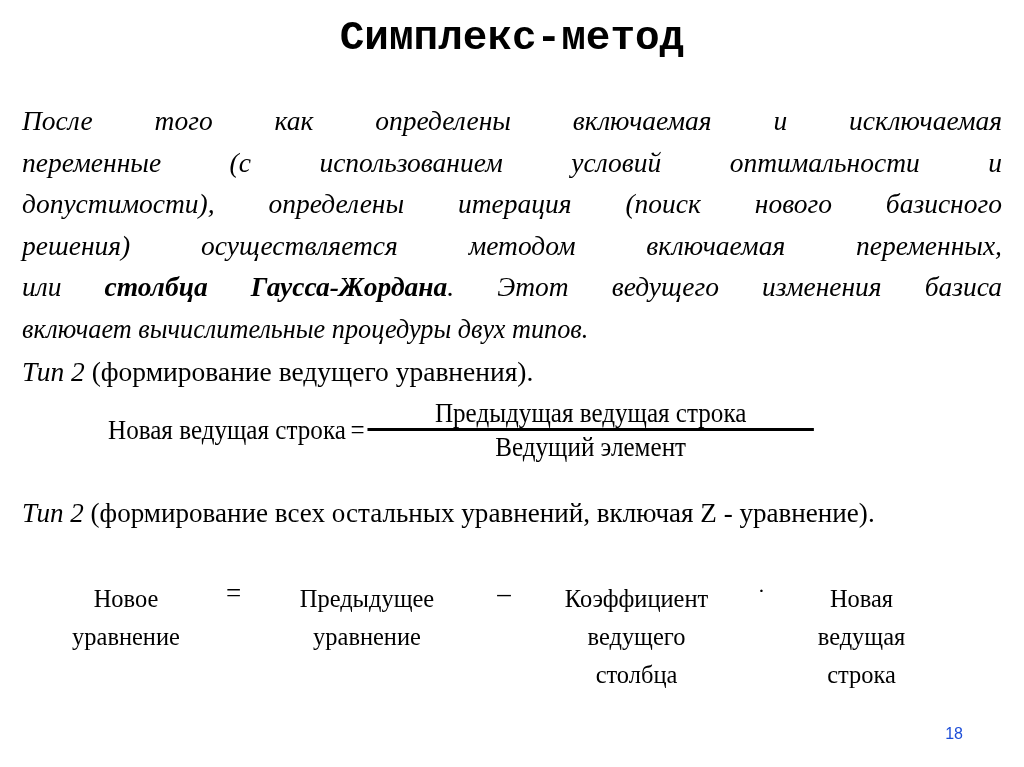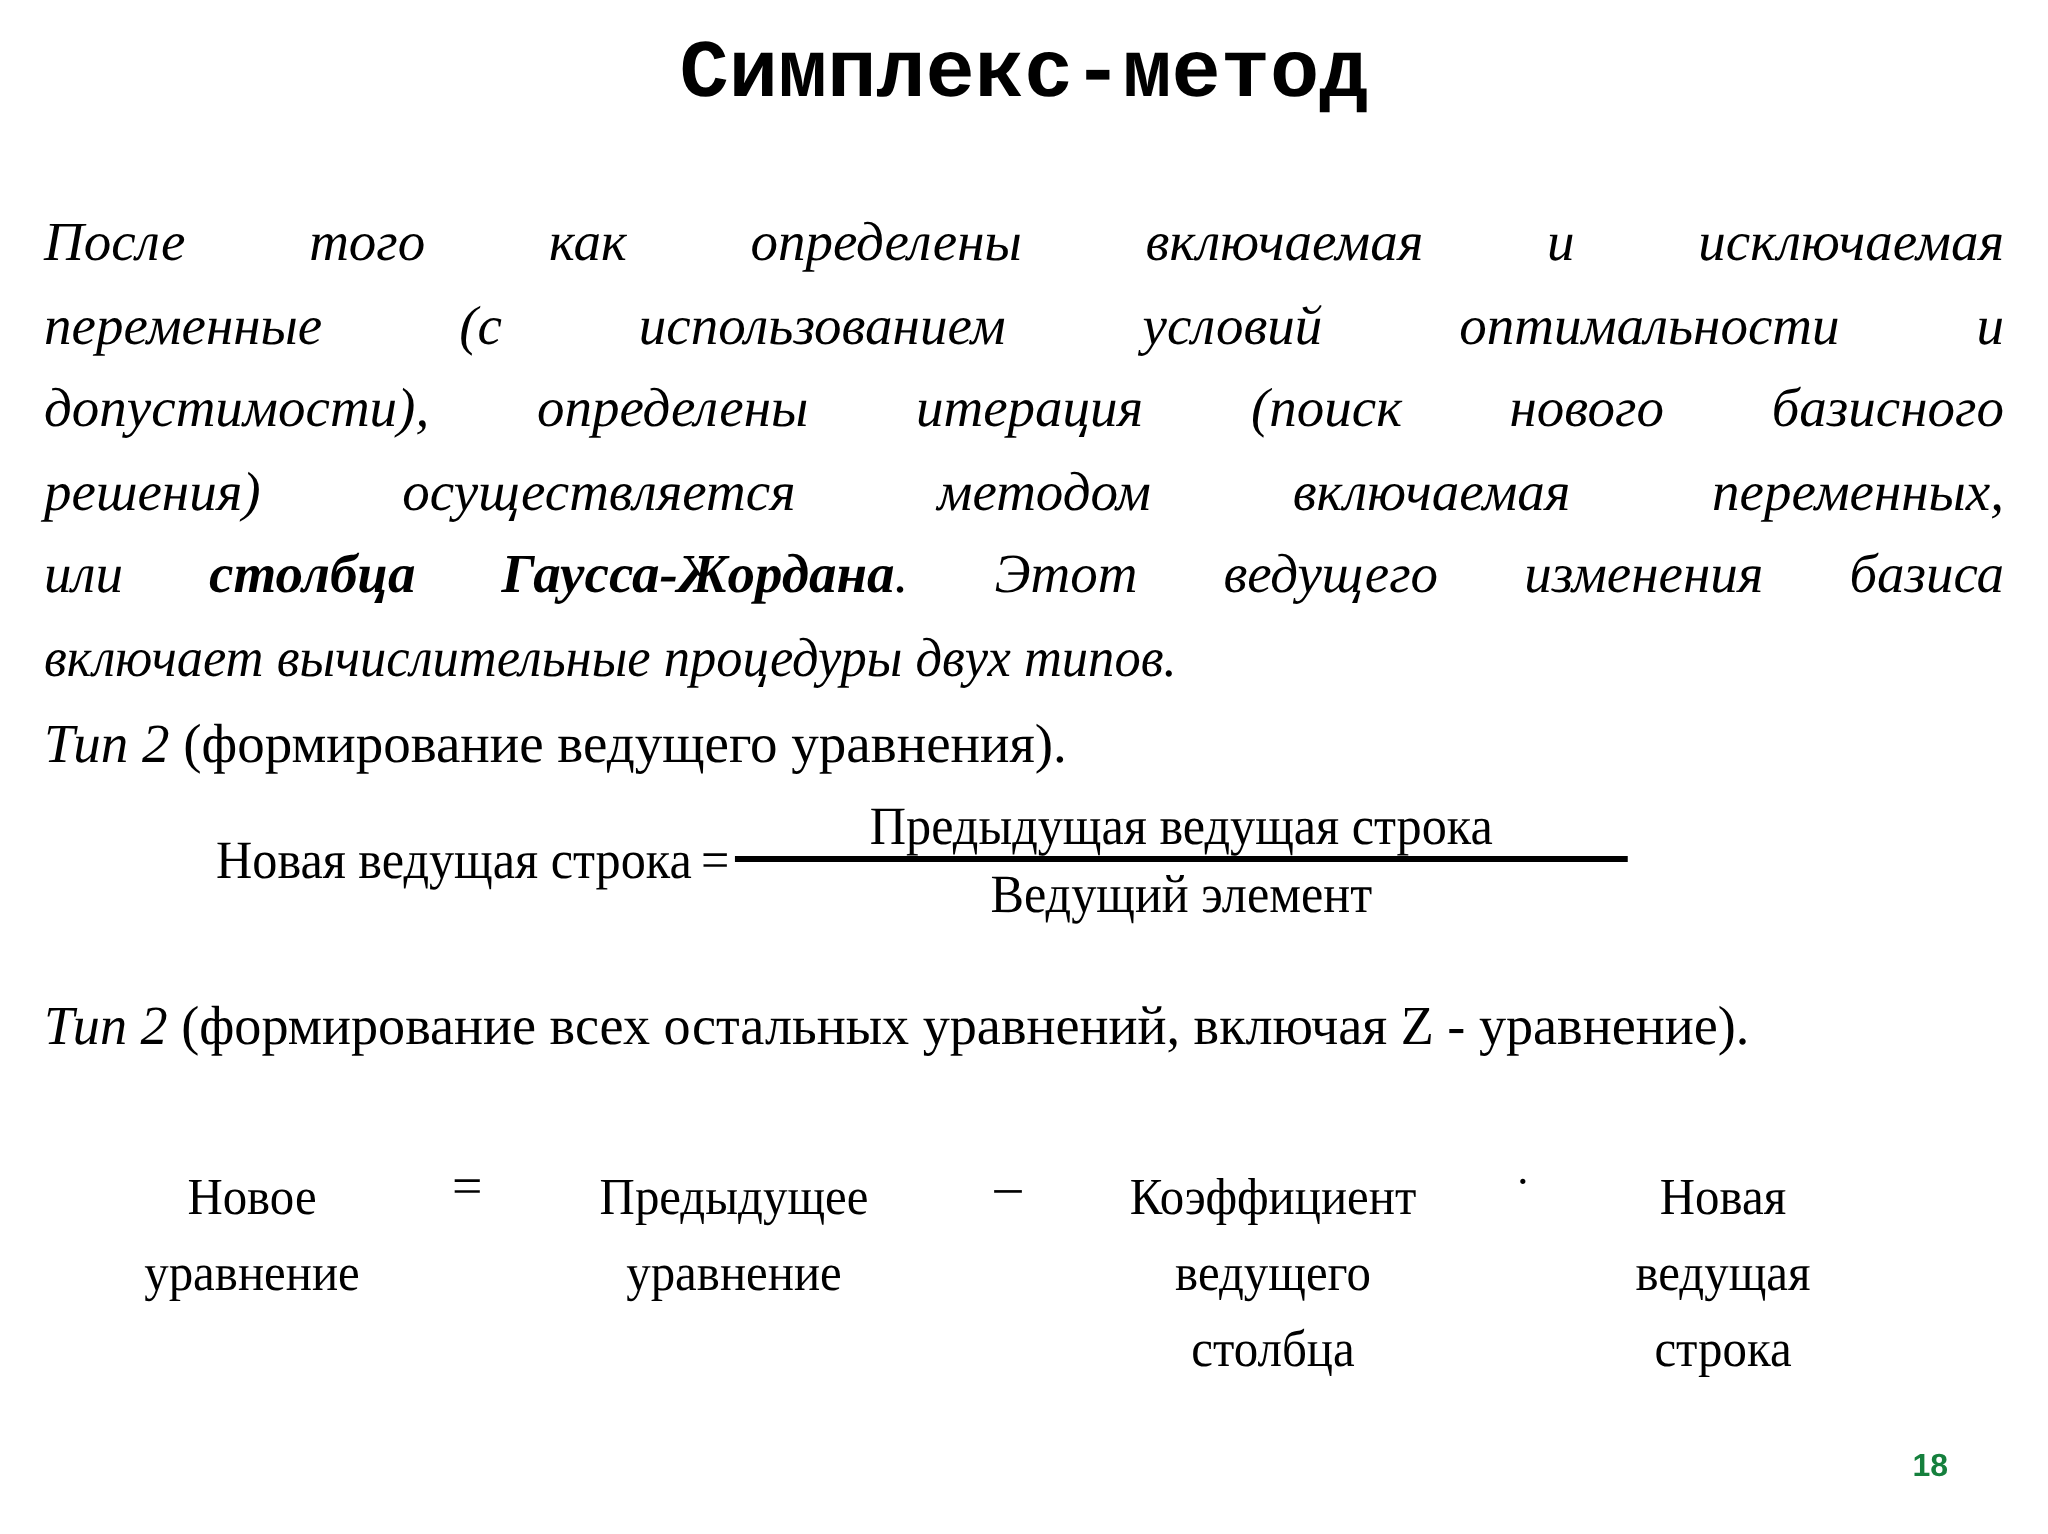--- a/index.html
+++ b/index.html
@@ -158,26 +158,25 @@
   .term-col-1 { width: 172px; }
   .term-col-2 { width: 224px; }
   .term-col-3 { width: 215px; }
   .term-col-4 { width: 165px; }
 
   .tline { display: block; }
 
   
   .page-number {
     position: absolute;
-    right: 50px;
+    right: 61px;
     bottom: 24px;
     font-family: "Liberation Sans", "DejaVu Sans", sans-serif;
     font-size: 16px;
-    color: #15803d;
-    font-weight: bold;
+    color: #1d4ed8;
   }
 </style>
 </head>
 <body>
 
 <div class="slide-title">Симплекс-метод</div>
 
 <div class="body-block">
   <div class="para">
     <span class="line-justify">После  того  как  определены  включаемая  и  исключаемая</span>

